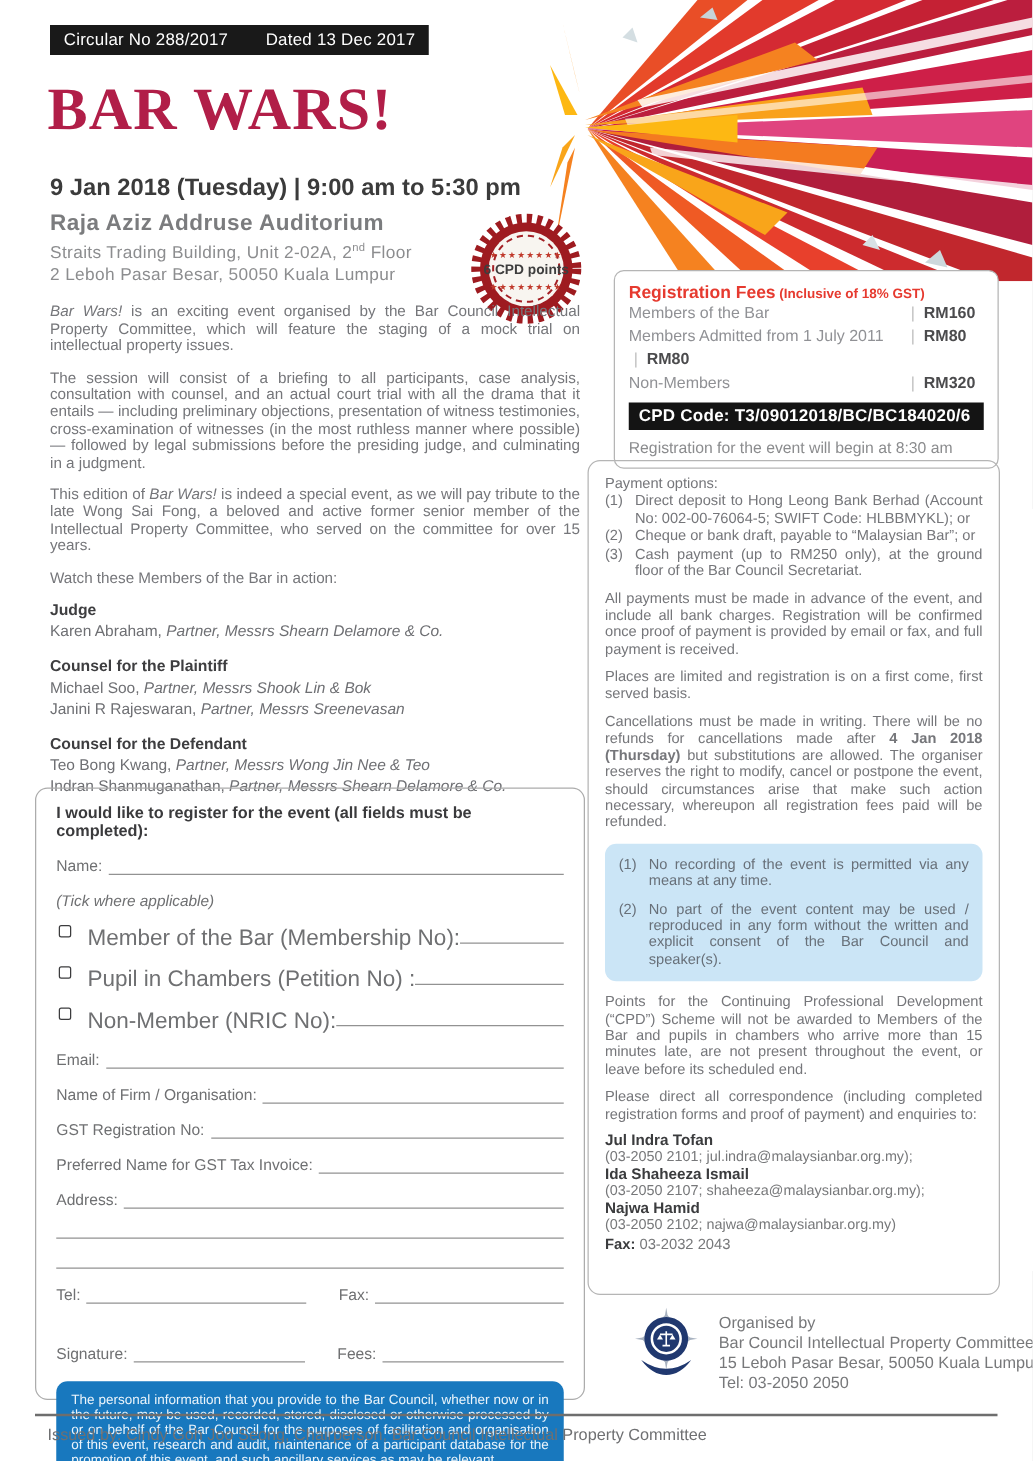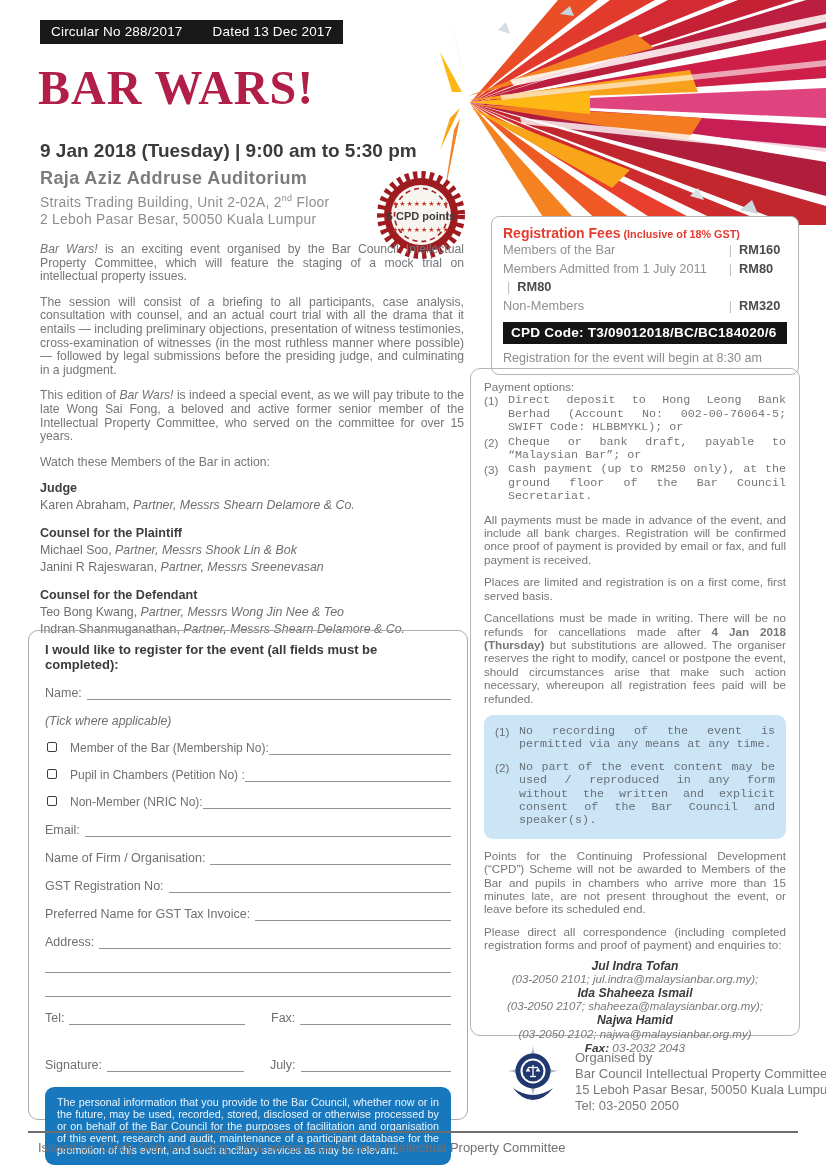--- a/index.html
+++ b/index.html
@@ -38,21 +38,21 @@
   .cast-entry{font-size:12.4px;color:#6E6F73;line-height:17px;}
 
   
   .form-box{position:absolute;left:28px;top:630px;width:440px;height:490px;
             border:1.5px solid #ACACAC;border-radius:10px;padding:11px 16px 0;}
   .form-title{font-size:13px;font-weight:bold;color:#3A3A3C;}
   .frow{display:flex;align-items:flex-end;margin-top:13px;font-size:12.5px;color:#6F7072;}
   .frow .lbl{white-space:nowrap;padding-right:5px;}
   .fline{flex:1;border-bottom:1px solid #929292;height:15px;}
   .tick-note{margin-top:14px;font-size:12.3px;font-style:italic;color:#6F7072;}
-  .cbrow{display:flex;align-items:center;margin-top:12px;font-size:12px;color:#6F7072;}
+  .cbrow{display:flex;align-items:flex-start;margin-top:12px;font-size:18px;color:#6F7072;}
   .cb{width:10px;height:10px;border:1.6px solid #3C3C3E;border-radius:2px;
       margin:0 13px 2px 2px;flex:none;}
   .blankline{border-bottom:1px solid #929292;height:24px;}
   .duo{display:flex;margin-top:13px;font-size:12.5px;color:#6F7072;}
   .duo .fld{display:flex;align-items:flex-end;}
   .duo .fld .lbl{white-space:nowrap;padding-right:5px;}
   .sigrow{margin-top:32px;}
   .privacy{margin-top:15px;background:#1878BE;border-radius:9px;color:#EAF4FB;
            font-size:10.8px;line-height:12.1px;text-align:justify;padding:9px 12px;}
 
@@ -69,26 +69,26 @@
            padding:3px 8px 4px;margin-top:7px;letter-spacing:.2px;}
   .reg-begin{margin-top:7px;font-size:12.6px;color:#8B8C8E;}
 
   
   .pay-box{position:absolute;left:470px;top:368px;width:330px;height:668px;
            border:1.5px solid #B5B5B5;border-radius:10px;padding:11px 13px;
            font-size:11.7px;line-height:13.4px;color:#75767A;text-align:justify;}
   .pay-head{margin:0;}
   .opt{display:flex;margin-top:1px;}
   .opt .num{width:24px;flex:none;}
-  .opt .txt{flex:1;font-family:Liberation Mono, monospace;}
+  .opt .txt{flex:1;}
   .pay-p{margin:9px 0 0 0;}
   .notice{margin:10px 0;background:#CBE5F6;border-radius:9px;padding:10px 11px 11px;color:#687079;}
   .notice .opt{margin-top:0;}
   .notice .opt + .opt{margin-top:9px;}
-  .contacts{margin-top:8px;text-align:center;font-style:italic;}
+  .contacts{margin-top:8px;text-align:left;}
   .c-name{font-size:12.2px;font-weight:bold;color:#3B3C3E;line-height:13.6px;}
   .c-detail{font-size:11.5px;color:#77787A;line-height:13.6px;}
   .c-fax{font-size:11.8px;color:#77787A;line-height:14px;}
   .c-fax b{color:#3B3C3E;}
 
   
   .org-block{position:absolute;left:504px;top:1046px;display:flex;}
   .org-logo{width:58px;height:62px;flex:none;}
   .org-text{margin-left:13px;font-size:13px;line-height:16px;color:#77787A;padding-top:4px;}
 
@@ -242,21 +242,21 @@
       </span>
     </div>
 
     <div class="duo sigrow">
       <span class="fld" style="width:200px;">
         <span class="lbl">Signature:</span>
         <span class="fline"></span>
       </span>
       <span style="width:26px;"></span>
       <span class="fld" style="width:182px;">
-        <span class="lbl">July:</span>
+        <span class="lbl">Fees:</span>
         <span class="fline"></span>
       </span>
     </div>
 
     <div class="privacy">The personal information that you provide to the Bar Council, whether now or in the future, may be used, recorded, stored, disclosed or otherwise processed by or on behalf of the Bar Council for the purposes of facilitation and organisation of this event, research and audit, maintenance of a participant database for the promotion of this event, and such ancillary services as may be relevant.</div>
   </div>
 
   <div class="fees-box">
     <div class="fees-head"><span>Registration Fees</span><span class="note"> (Inclusive of 18% GST)</span></div>
     <div class="fee-row">

